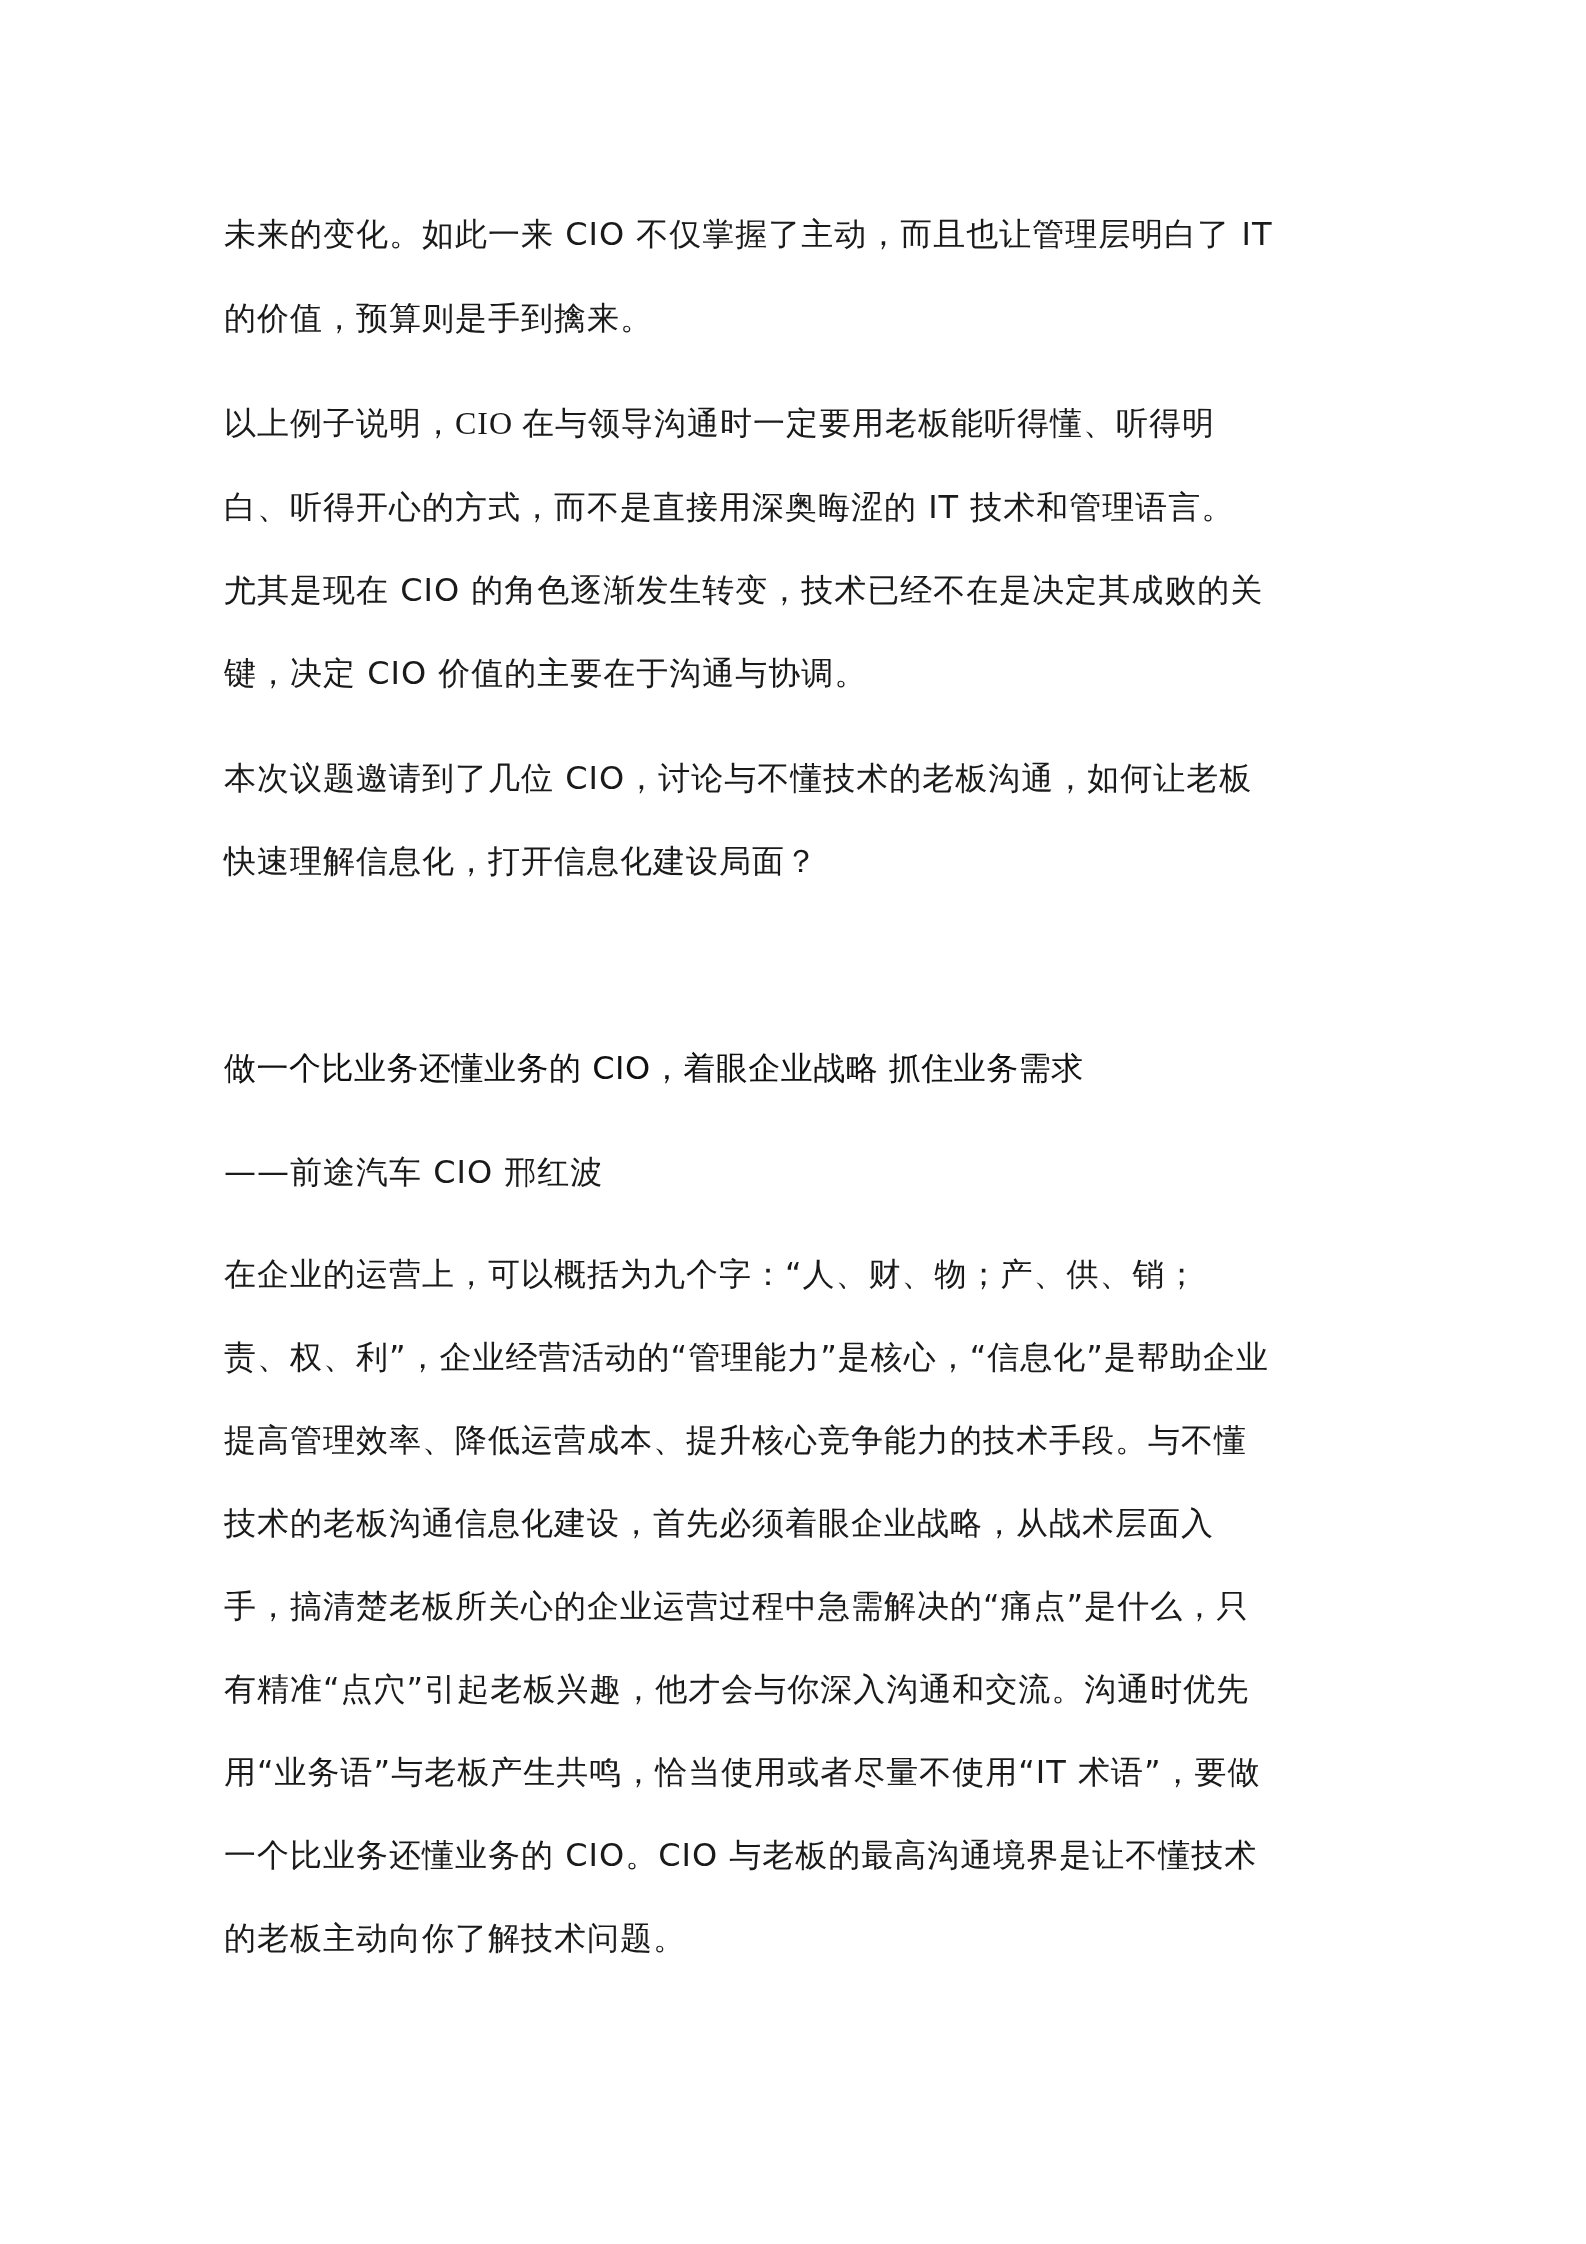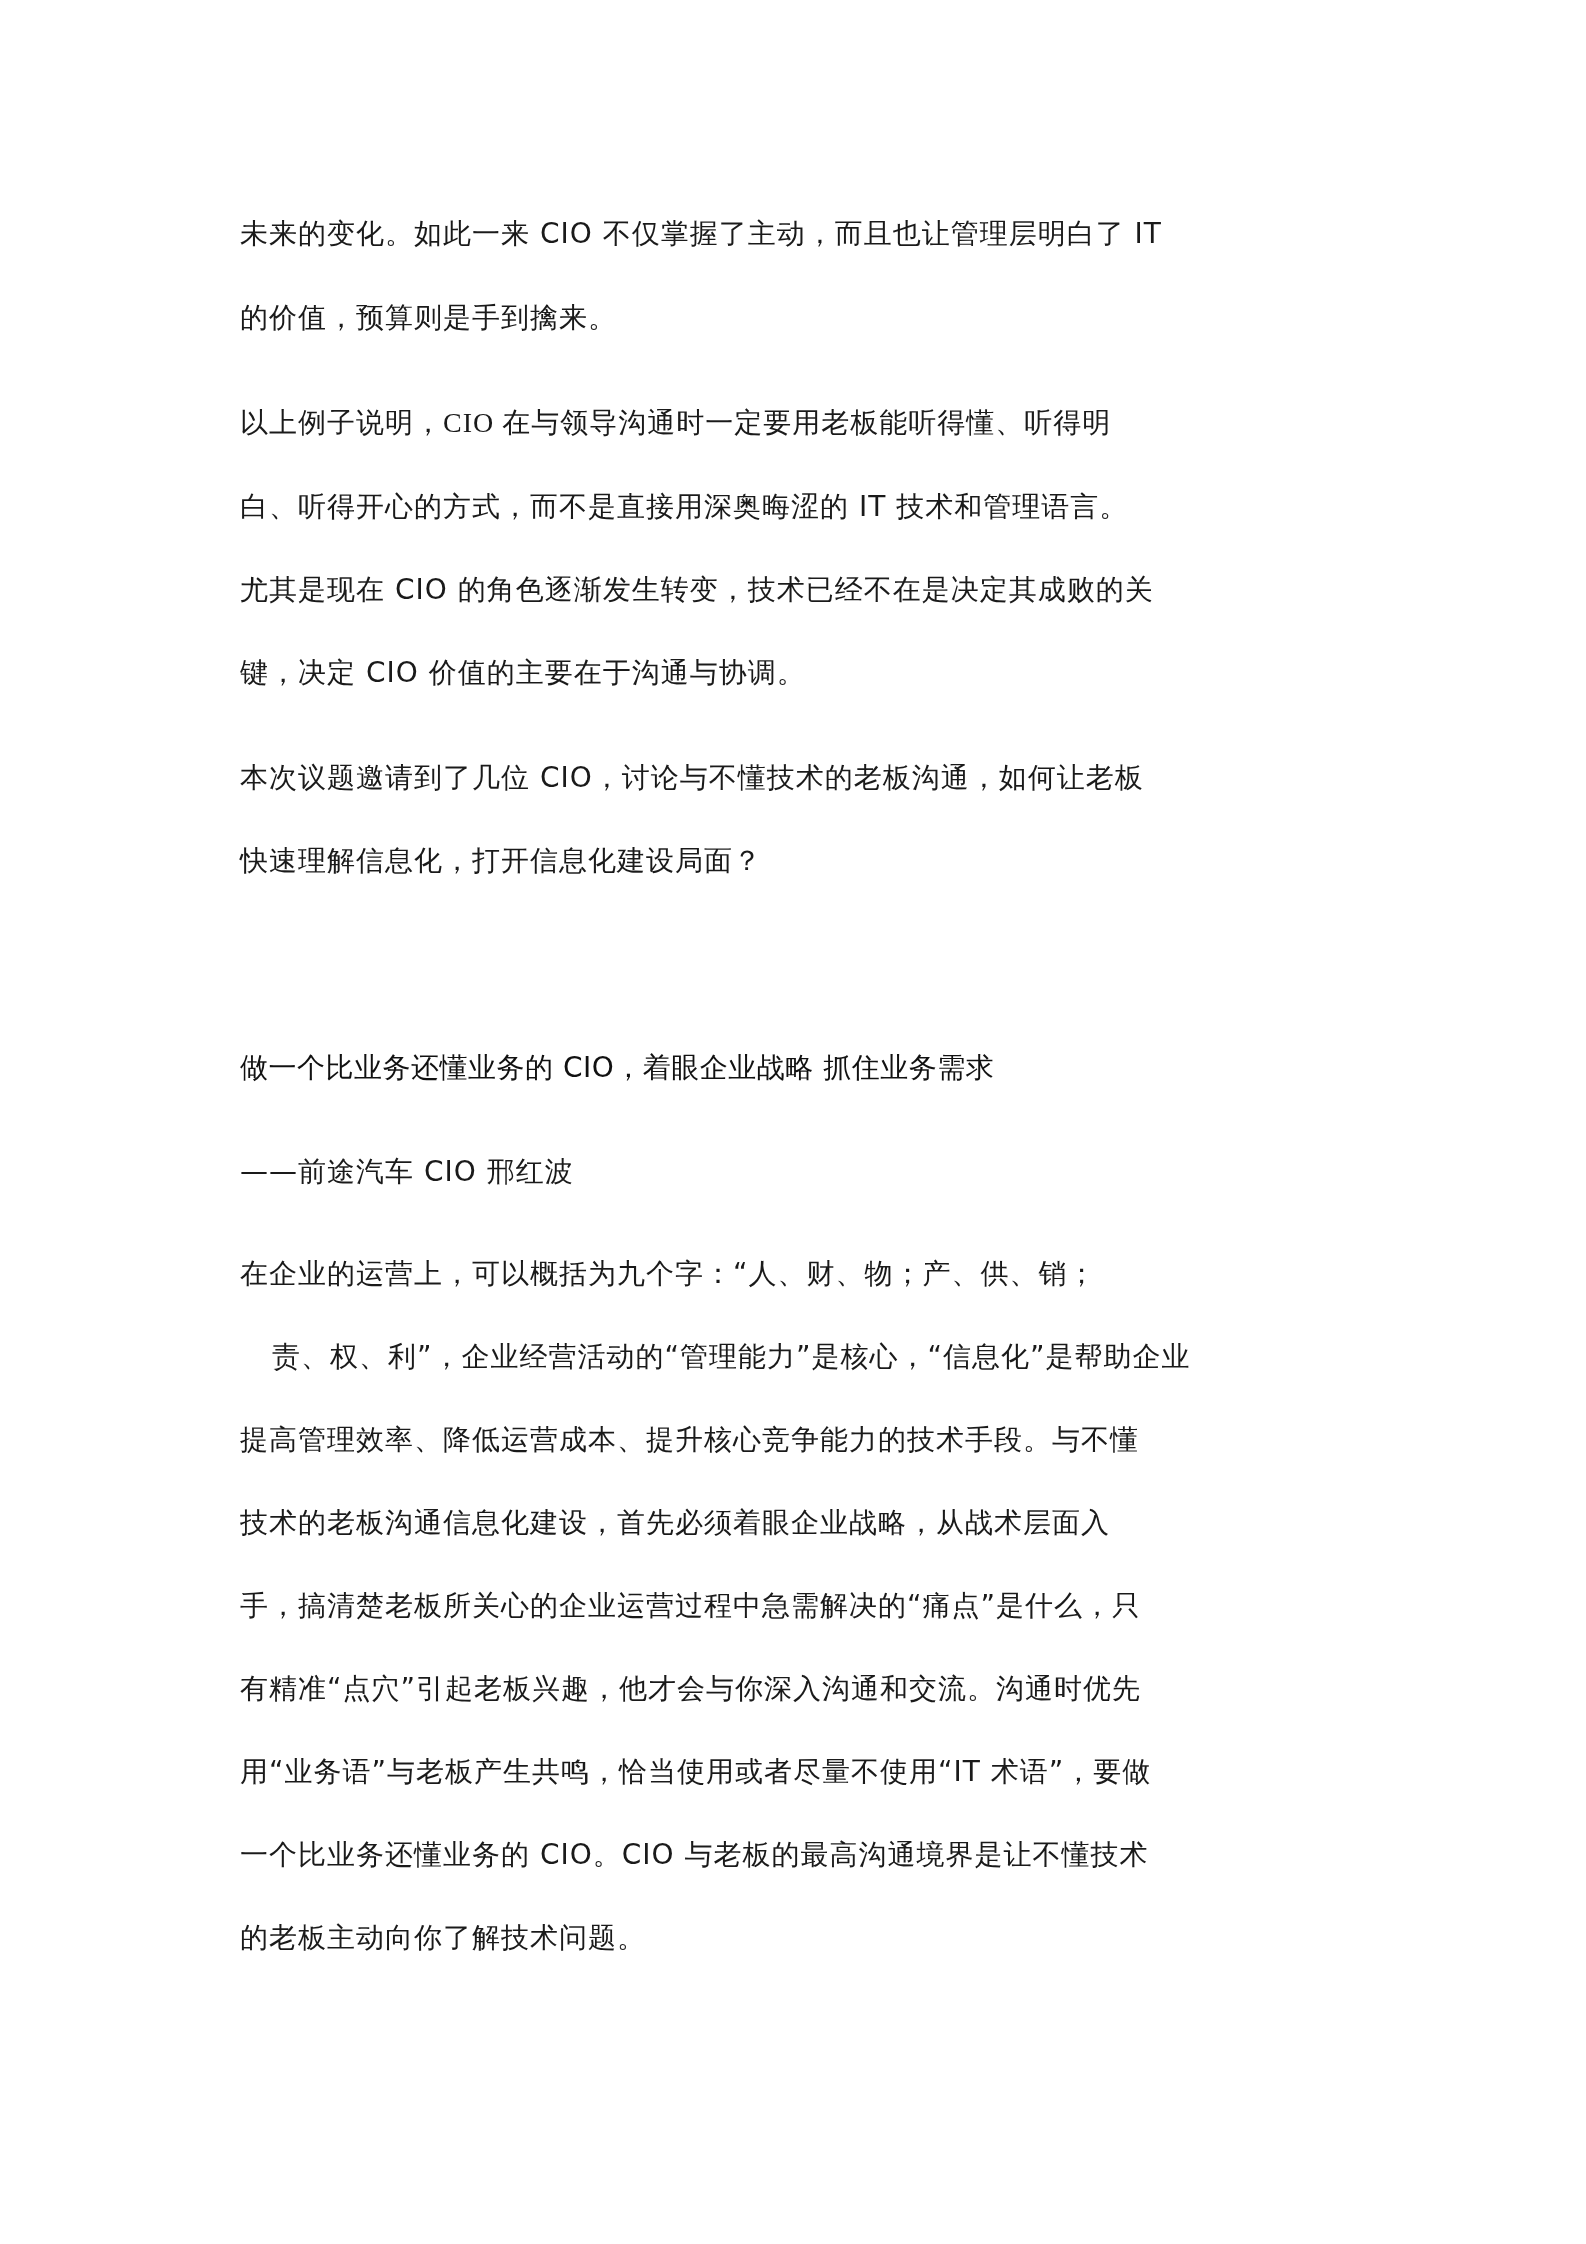--- a/index.html
+++ b/index.html
@@ -17,22 +17,22 @@
     }
     .page {
       position: absolute;
       left: 0; top: 0;
       width: 1586px;
       height: 2244px;
       background: #ffffff;
     }
     .line {
       position: absolute;
-      left: 240px;
-      font-size: 28px;
+      left: 224px;
+      font-size: 32px;
       line-height: 40px;
       white-space: nowrap;
       letter-spacing: 1px;
       color: #1a1a1a;
     }
     .heading {
       font-weight: normal;
       color: #111111;
       letter-spacing: 0.5px;
     }
@@ -58,21 +58,21 @@
     <div class="line" style="top:758px;">本次议题邀请到了几位 CIO，讨论与不懂技术的老板沟通，如何让老板</div>
     <div class="line" style="top:841px;">快速理解信息化，打开信息化建设局面？</div>
   </div>
 
   <div class="line heading" style="top:1048px;">做一个比业务还懂业务的 CIO，着眼企业战略 抓住业务需求</div>
 
   <div class="line" style="top:1152px;">——前途汽车  CIO  邢红波</div>
 
   <div>
     <div class="line" style="top:1254px;">在企业的运营上，可以概括为九个字：“人、财、物；产、供、销；</div>
-    <div class="line" style="top:1337px;margin-left:32px;">责、权、利”，企业经营活动的“管理能力”是核心，“信息化”是帮助企业</div>
+    <div class="line" style="top:1337px;">责、权、利”，企业经营活动的“管理能力”是核心，“信息化”是帮助企业</div>
     <div class="line" style="top:1420px;">提高管理效率、降低运营成本、提升核心竞争能力的技术手段。与不懂</div>
     <div class="line" style="top:1503px;">技术的老板沟通信息化建设，首先必须着眼企业战略，从战术层面入</div>
     <div class="line" style="top:1586px;">手，搞清楚老板所关心的企业运营过程中急需解决的“痛点”是什么，只</div>
     <div class="line" style="top:1669px;">有精准“点穴”引起老板兴趣，他才会与你深入沟通和交流。沟通时优先</div>
     <div class="line" style="top:1752px;">用“业务语”与老板产生共鸣，恰当使用或者尽量不使用“IT 术语”，要做</div>
     <div class="line" style="top:1835px;">一个比业务还懂业务的 CIO。CIO 与老板的最高沟通境界是让不懂技术</div>
     <div class="line" style="top:1918px;">的老板主动向你了解技术问题。</div>
   </div>
 
 </div>

